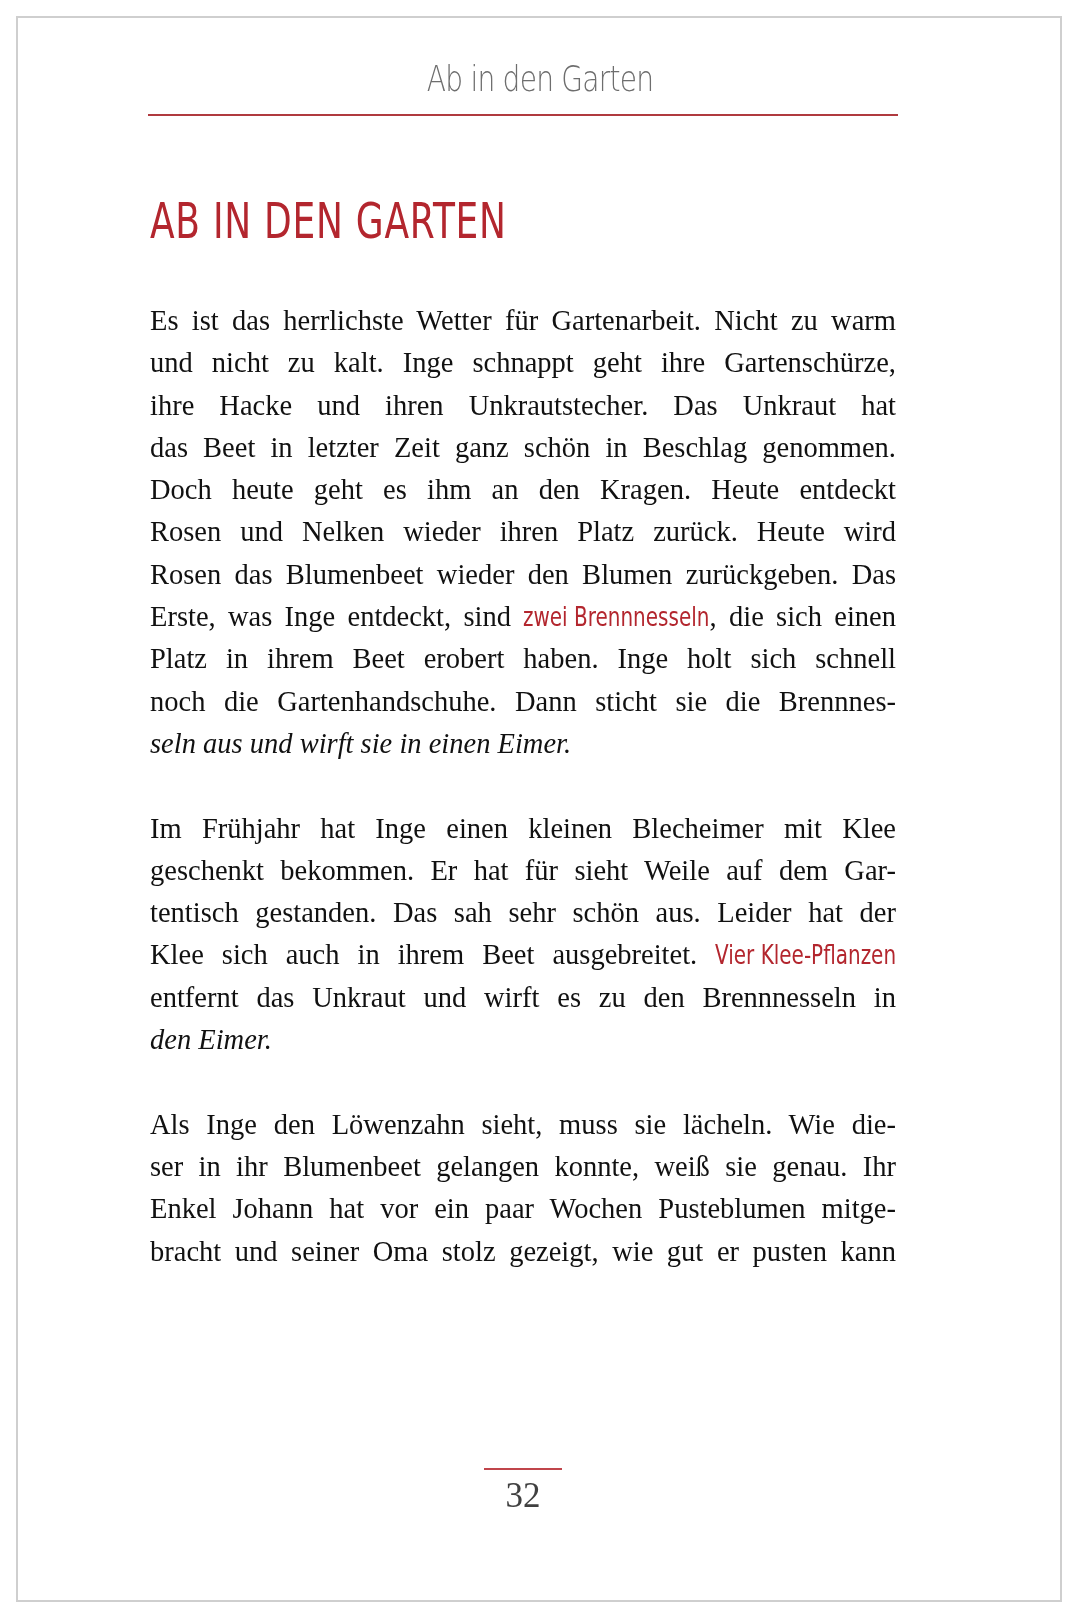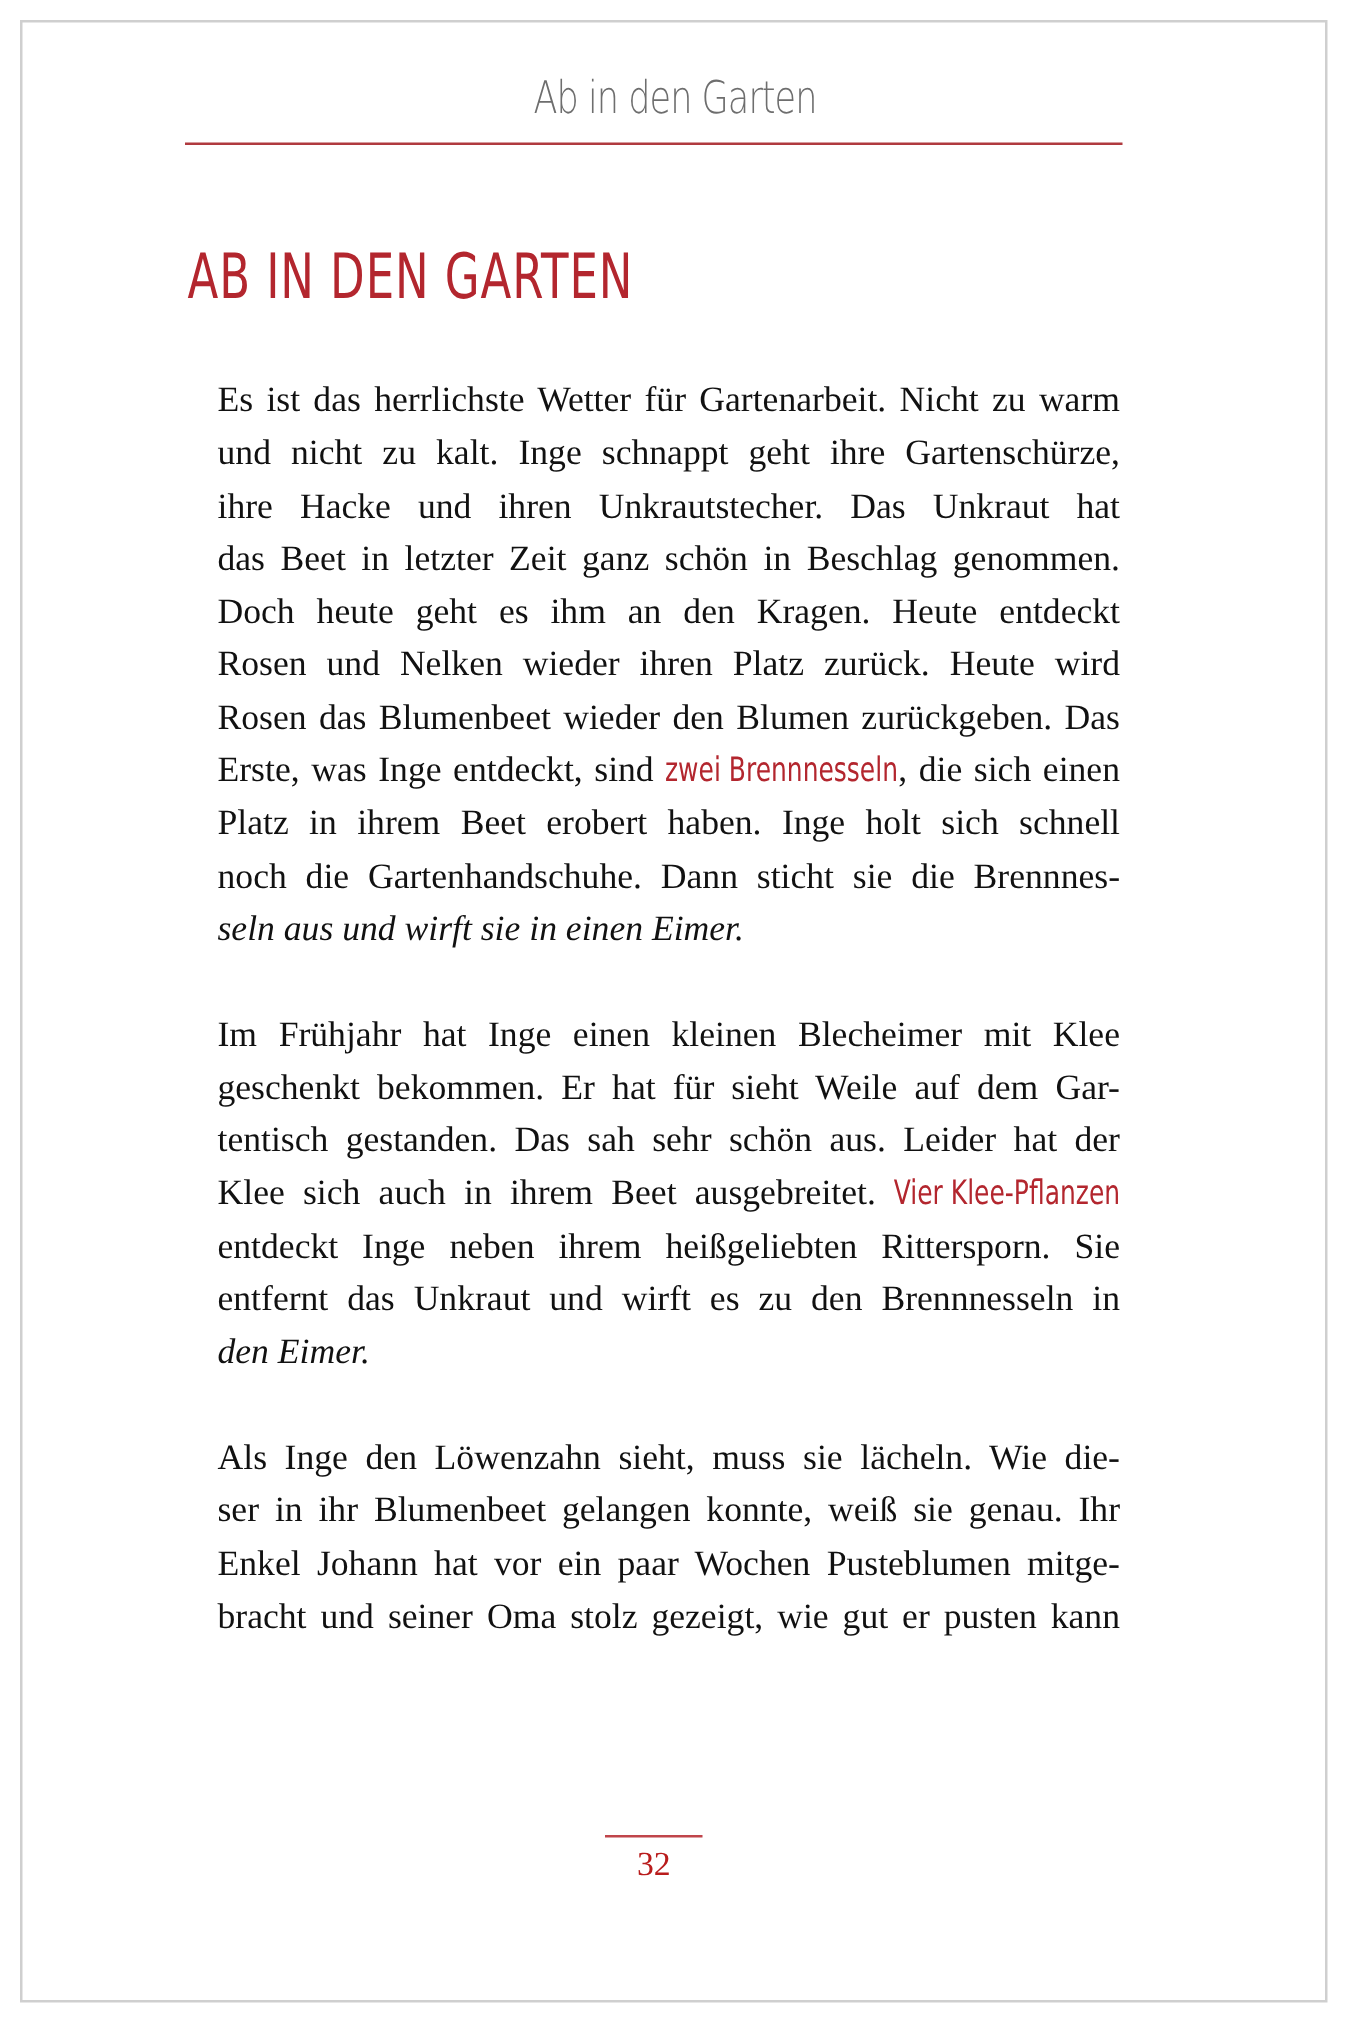--- a/index.html
+++ b/index.html
@@ -20,31 +20,31 @@
     position: absolute; left: 150px; top: 192px; font-family: "DejaVu Sans", sans-serif;
     font-size: 50px; color: #b3262e; letter-spacing: 1px; transform: scaleX(0.72); transform-origin: left center;
     white-space: nowrap; font-weight: 400;
   }
   .body-text {
     position: absolute; left: 150px; width: 746px; top: 300px;
     font-family: "Liberation Serif", serif; font-size: 28.5px; line-height: 42.3px; color: #111;
   }
   .line { display: block; text-align: justify; text-align-last: justify; white-space: nowrap; height: 42.3px; }
   .line.last { text-align-last: left; font-style: italic; }
-  .para { margin-bottom: 42.3px; margin-left: 24px; }
+  .para { margin-bottom: 42.3px; }
   .hl {
     font-family: "DejaVu Sans", sans-serif; color: #b3262e; font-size: 27px;
     display: inline-block; transform: scaleX(0.74); transform-origin: left center; letter-spacing: 0;
   }
   .folio-rule {
     position: absolute; left: 484px; top: 1468px; width: 78px; height: 2px; background: #c0454b;
   }
   .folio {
     position: absolute; left: 484px; width: 78px; top: 1476px; text-align: center;
-    font-family: "Liberation Serif", serif; font-size: 27px; color: #b91c1c;
+    font-family: "Liberation Serif", serif; font-size: 35px; color: #404040;
   }
 </style>
 </head>
 <body>
 
 <div class="frame"></div>
 
 <div class="running-head">Ab in den Garten</div>
 <div class="head-rule"></div>
 
@@ -62,21 +62,20 @@
       <span class="line">Erste, was Inge entdeckt, sind <span class="hl" style="margin-right: -65.5894px;">zwei Brennnesseln</span>, die sich einen</span>
       <span class="line">Platz in ihrem Beet erobert haben. Inge holt sich schnell</span>
       <span class="line">noch die Gartenhandschuhe. Dann sticht sie die Brennnes-</span>
       <span class="line last">seln aus und wirft sie in einen Eimer.</span>
     </div>
     <div class="para">
       <span class="line">Im Frühjahr hat Inge einen kleinen Blecheimer mit Klee</span>
       <span class="line">geschenkt bekommen. Er hat für sieht Weile auf dem Gar-</span>
       <span class="line">tentisch gestanden. Das sah sehr schön aus. Leider hat der</span>
       <span class="line">Klee sich auch in ihrem Beet ausgebreitet. <span class="hl" style="margin-right: -63.9313px;">Vier Klee-Pflanzen</span></span>
-      <span class="line">entdeckt Inge neben ihrem heißgeliebten Rittersporn. Sie</span>
       <span class="line">entfernt das Unkraut und wirft es zu den Brennnesseln in</span>
       <span class="line last">den Eimer.</span>
     </div>
     <div class="para">
       <span class="line">Als Inge den Löwenzahn sieht, muss sie lächeln. Wie die-</span>
       <span class="line">ser in ihr Blumenbeet gelangen konnte, weiß sie genau. Ihr</span>
       <span class="line">Enkel Johann hat vor ein paar Wochen Pusteblumen mitge-</span>
       <span class="line">bracht und seiner Oma stolz gezeigt, wie gut er pusten kann</span>
     </div>
   </div>

